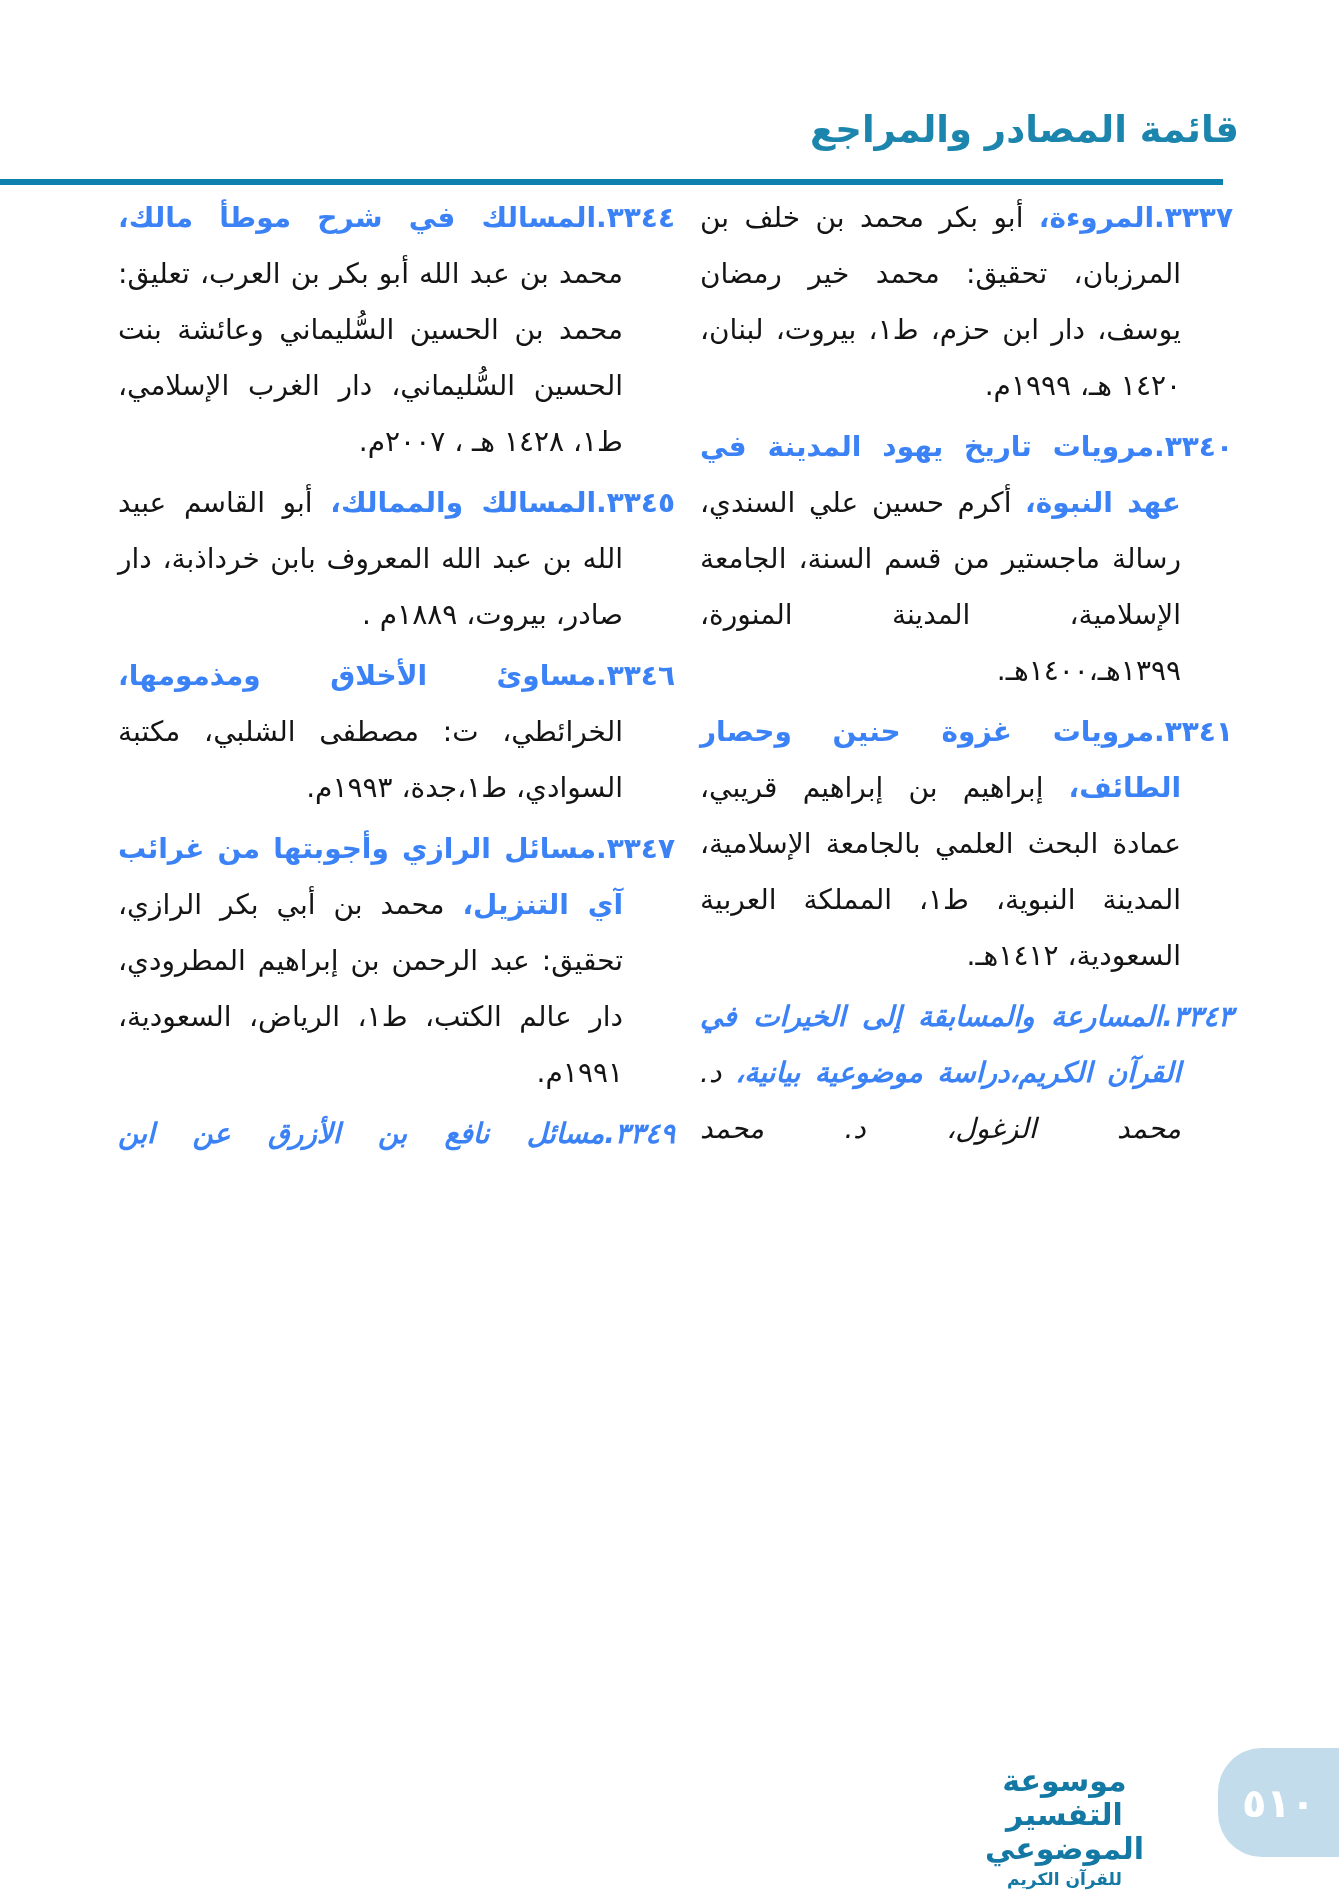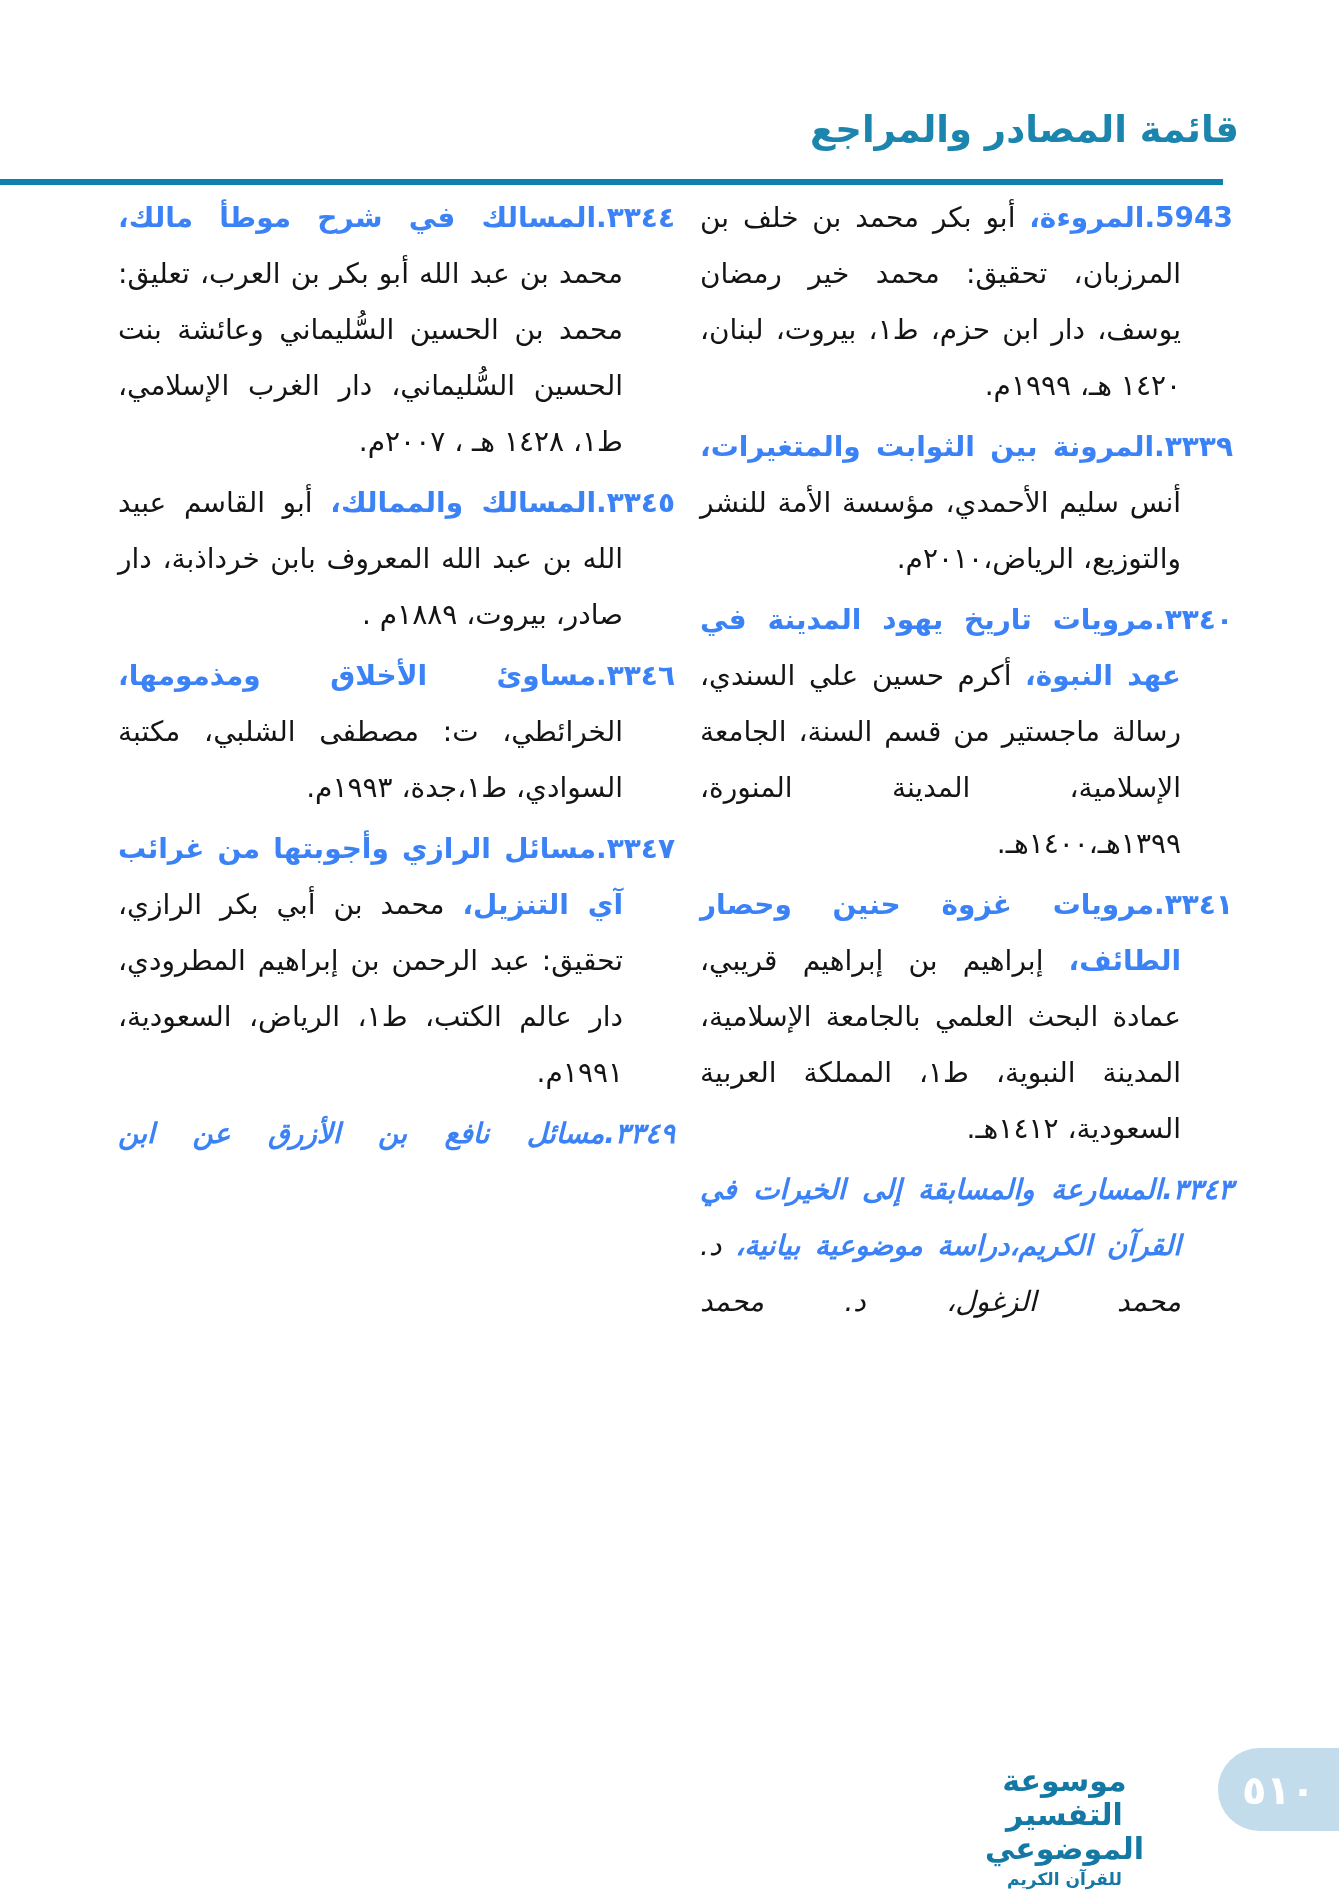--- a/index.html
+++ b/index.html
@@ -29,36 +29,35 @@
   p.cont{text-indent:0;}
   .stretch-last{text-align-last:justify;font-style:italic;}
   .num,.title{color:#3b82f6;font-weight:bold;}
   .logo{
     position:absolute;left:942px;top:1764px;width:245px;
     text-align:center;color:#1478a4;direction:rtl;
   }
   .logo-main{font-size:30px;font-weight:bold;line-height:34px;letter-spacing:-1px;}
   .logo-sub{font-size:17px;font-weight:bold;line-height:26px;}
   .page-badge{
-    position:absolute;left:1218px;top:1748px;width:121px;height:83px;
+    position:absolute;left:1218px;top:1748px;width:121px;height:109px;
     background:#c3dcec;border-radius:44px 0 0 44px;
     display:flex;align-items:center;justify-content:center;
   }
   .page-badge span{color:#ffffff;font-size:40px;font-weight:bold;}
 </style>
 </head>
 <body>
 
 <div class="header-title" lang="ar" dir="rtl">قائمة المصادر والمراجع</div>
 
 <div class="header-rule"></div>
 
 <div class="col col-right" lang="ar">
-  <p class="entry"><span class="num">5943.</span><span class="title">المروءة،</span> <span>أبو بكر محمد بن خلف بن المرزبان، تحقيق: محمد خير رمضان يوسف، دار ابن حزم، ط١، بيروت، لبنان، ١٤٢٠ هـ، ١٩٩٩م.</span></p>
-  <p class="entry"><span class="num">٣٣٣٩.</span><span class="title">المرونة بين الثوابت والمتغيرات،</span> <span>أنس سليم الأحمدي، مؤسسة الأمة للنشر والتوزيع، الرياض،٢٠١٠م.</span></p>
+  <p class="entry"><span class="num">٣٣٣٧.</span><span class="title">المروءة،</span> <span>أبو بكر محمد بن خلف بن المرزبان، تحقيق: محمد خير رمضان يوسف، دار ابن حزم، ط١، بيروت، لبنان، ١٤٢٠ هـ، ١٩٩٩م.</span></p>
   <p class="entry"><span class="num">٣٣٤٠.</span><span class="title">مرويات تاريخ يهود المدينة في عهد النبوة،</span> <span>أكرم حسين علي السندي، رسالة ماجستير من قسم السنة، الجامعة الإسلامية، المدينة المنورة، ١٣٩٩هـ،١٤٠٠هـ.</span></p>
   <p class="entry"><span class="num">٣٣٤١.</span><span class="title">مرويات غزوة حنين وحصار الطائف،</span> <span>إبراهيم بن إبراهيم قريبي، عمادة البحث العلمي بالجامعة الإسلامية، المدينة النبوية، ط١، المملكة العربية السعودية، ١٤١٢هـ.</span></p>
   <p class="entry stretch-last"><span class="num">٣٣٤٣.</span><span class="title">المسارعة والمسابقة إلى الخيرات في القرآن الكريم،دراسة موضوعية بيانية،</span> <span>د. محمد الزغول، د. محمد</span></p>
 </div>
 
 <div class="col col-left" lang="ar">
   <p class="entry"><span class="num">٣٣٤٤.</span><span class="title">المسالك في شرح موطأ مالك،</span> <span>محمد بن عبد الله أبو بكر بن العرب، تعليق: محمد بن الحسين السُّليماني وعائشة بنت الحسين السُّليماني، دار الغرب الإسلامي، ط١، ١٤٢٨ هـ ، ٢٠٠٧م.</span></p>
   <p class="entry"><span class="num">٣٣٤٥.</span><span class="title">المسالك والممالك،</span> <span>أبو القاسم عبيد الله بن عبد الله المعروف بابن خرداذبة، دار صادر، بيروت، ١٨٨٩م .</span></p>
   <p class="entry"><span class="num">٣٣٤٦.</span><span class="title">مساوئ الأخلاق ومذمومها،</span> <span>الخرائطي، ت: مصطفى الشلبي، مكتبة السوادي، ط١،جدة، ١٩٩٣م.</span></p>
   <p class="entry"><span class="num">٣٣٤٧.</span><span class="title">مسائل الرازي وأجوبتها من غرائب آي التنزيل،</span> <span>محمد بن أبي بكر الرازي، تحقيق: عبد الرحمن بن إبراهيم المطرودي، دار عالم الكتب، ط١، الرياض، السعودية، ١٩٩١م.</span></p>

